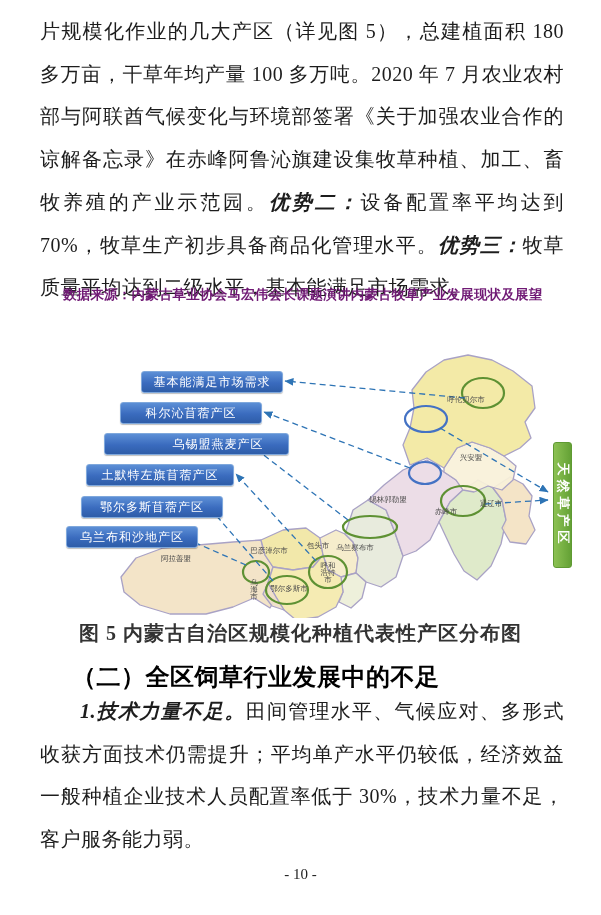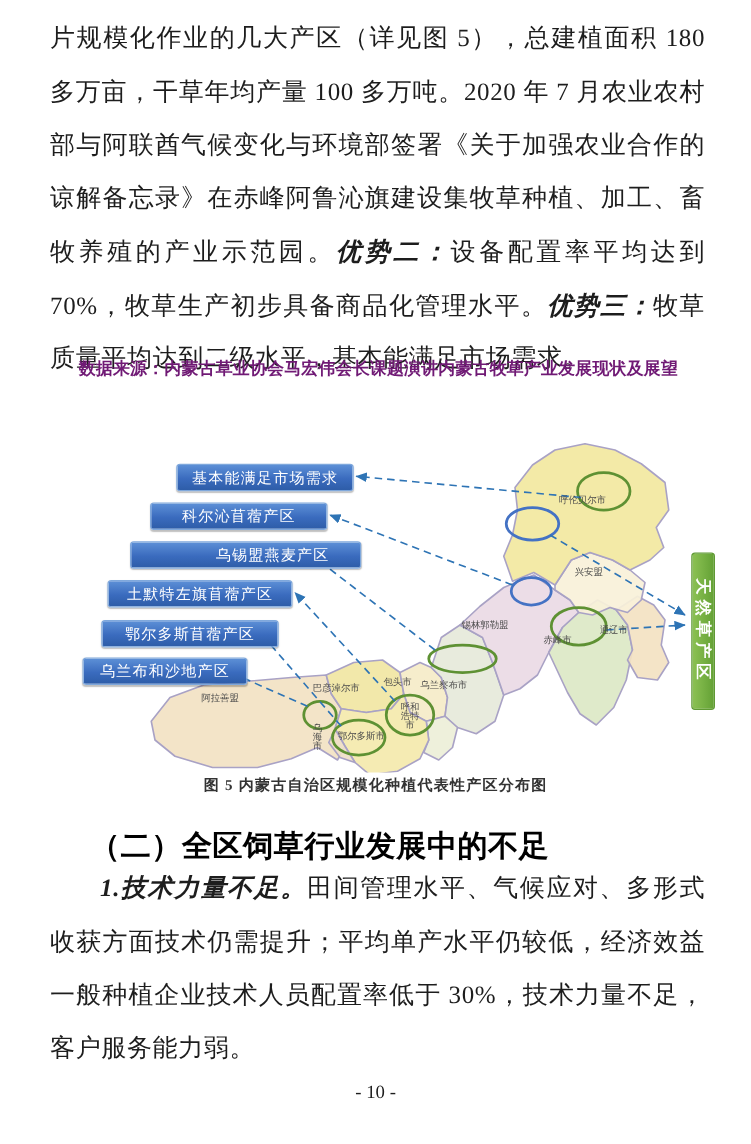--- a/index.html
+++ b/index.html
@@ -20,21 +20,21 @@
             background:linear-gradient(180deg,#5c8fd6 0%,#3a6bbe 55%,#2e5da8 100%);
             color:#ffffff;font-family:"Liberation Sans","DejaVu Sans",sans-serif;font-size:12px;
             display:flex;align-items:center;justify-content:center;letter-spacing:1px;
             box-shadow:0 1px 1px rgba(0,0,0,0.25);white-space:nowrap;}
   .green-bar{position:absolute;border-radius:3px;border:1px solid #5f9a33;
              background:linear-gradient(90deg,#8cc153 0%,#76b043 55%,#64a135 100%);
              display:flex;align-items:center;justify-content:center;}
   .green-bar span{display:block;transform:rotate(90deg);white-space:nowrap;color:#ffffff;
                   font-family:"Liberation Sans","DejaVu Sans",sans-serif;font-size:13px;
                   letter-spacing:4px;font-weight:bold;}
-  .fig-caption{top:620px;left:0;width:601px;text-align:center;font-size:12px;font-weight:bold;
+  .fig-caption{top:620px;left:0;width:601px;text-align:center;font-size:20px;font-weight:bold;
                color:#333333;letter-spacing:1px;}
   .section-heading{top:661px;left:72px;font-family:"Liberation Sans","DejaVu Sans",sans-serif;
                    font-size:24px;font-weight:bold;color:#000000;letter-spacing:0.5px;margin:0;}
   .para2{top:690px;text-indent:2em;}
   .page-number{top:866px;left:0;width:601px;text-align:center;font-size:15px;color:#1d1d1d;}
 </style>
 </head>
 <body>
 
 <div class="abs body-text intro"><span>片规模化作业的几大产区（详见图 5），总建植面积 180 多万亩，干草年均产量 100 多万吨。2020 年 7 月农业农村部与阿联酋气候变化与环境部签署《关于加强农业合作的谅解备忘录》在赤峰阿鲁沁旗建设集牧草种植、加工、畜牧养殖的产业示范园。</span><span class="b">优势二：</span><span>设备配置率平均达到 70%，牧草生产初步具备商品化管理水平。</span><span class="b">优势三：</span><span>牧草质量平均达到二级水平，基本能满足市场需求。</span></div>

